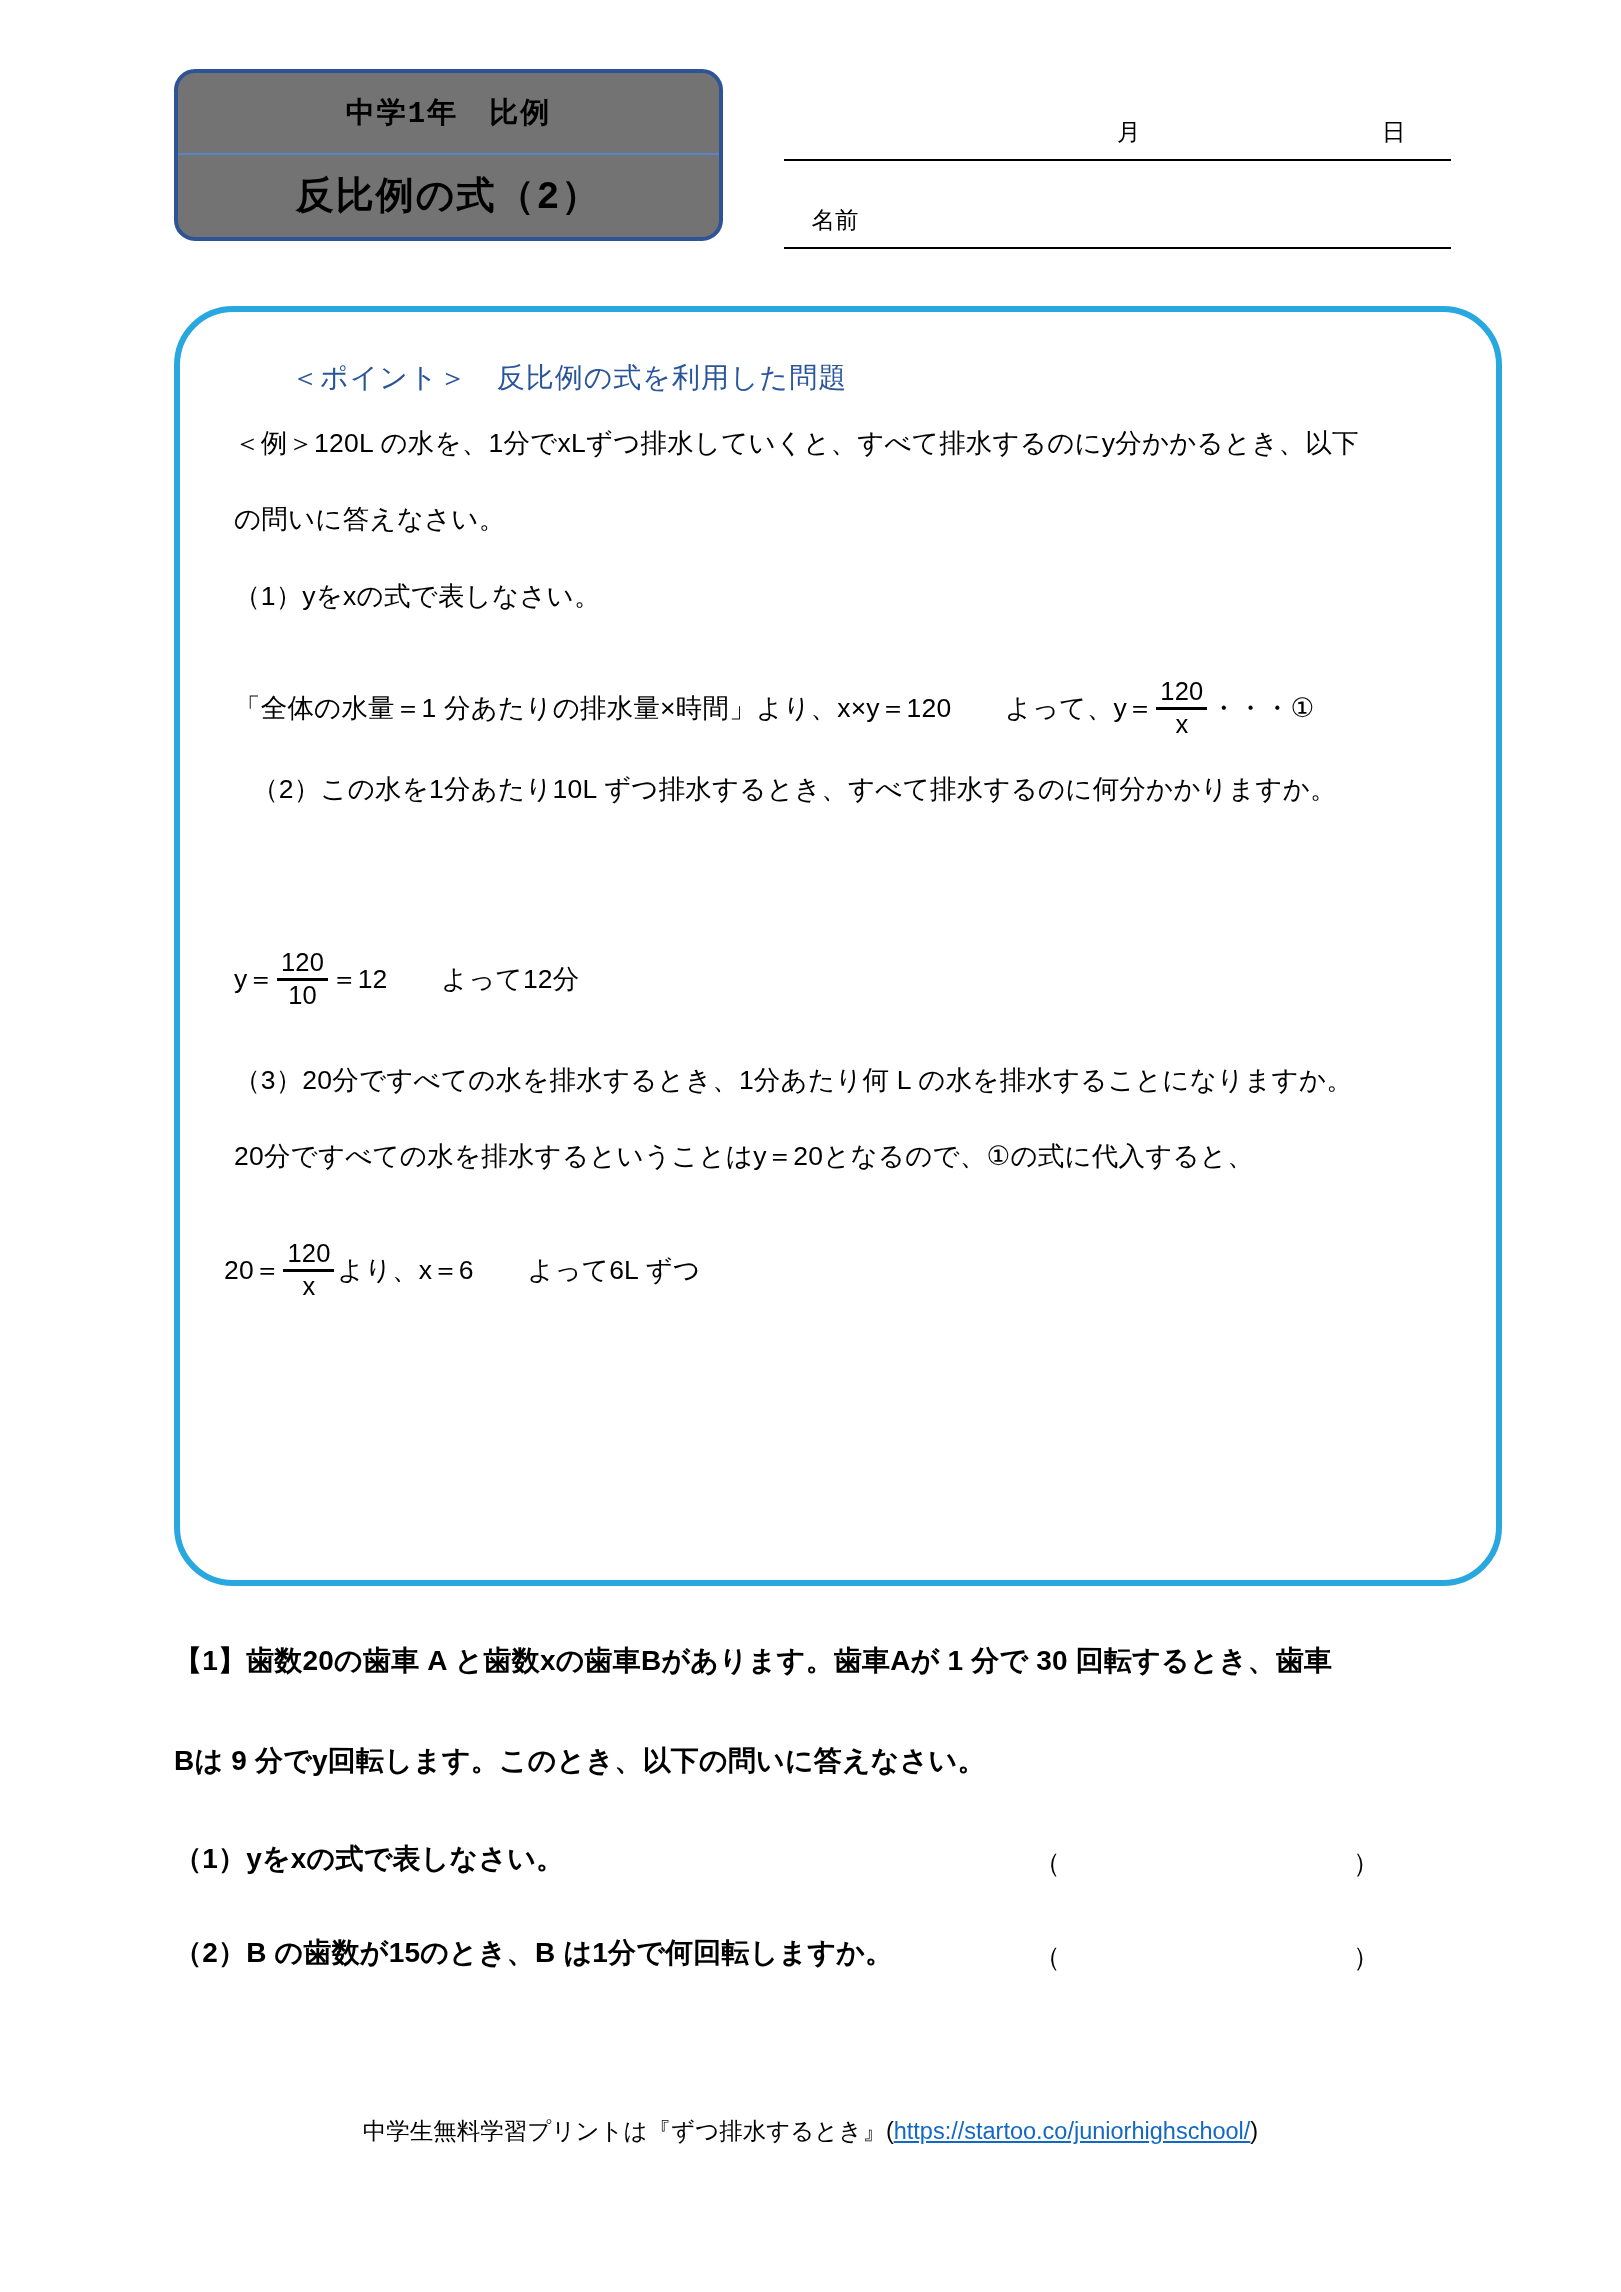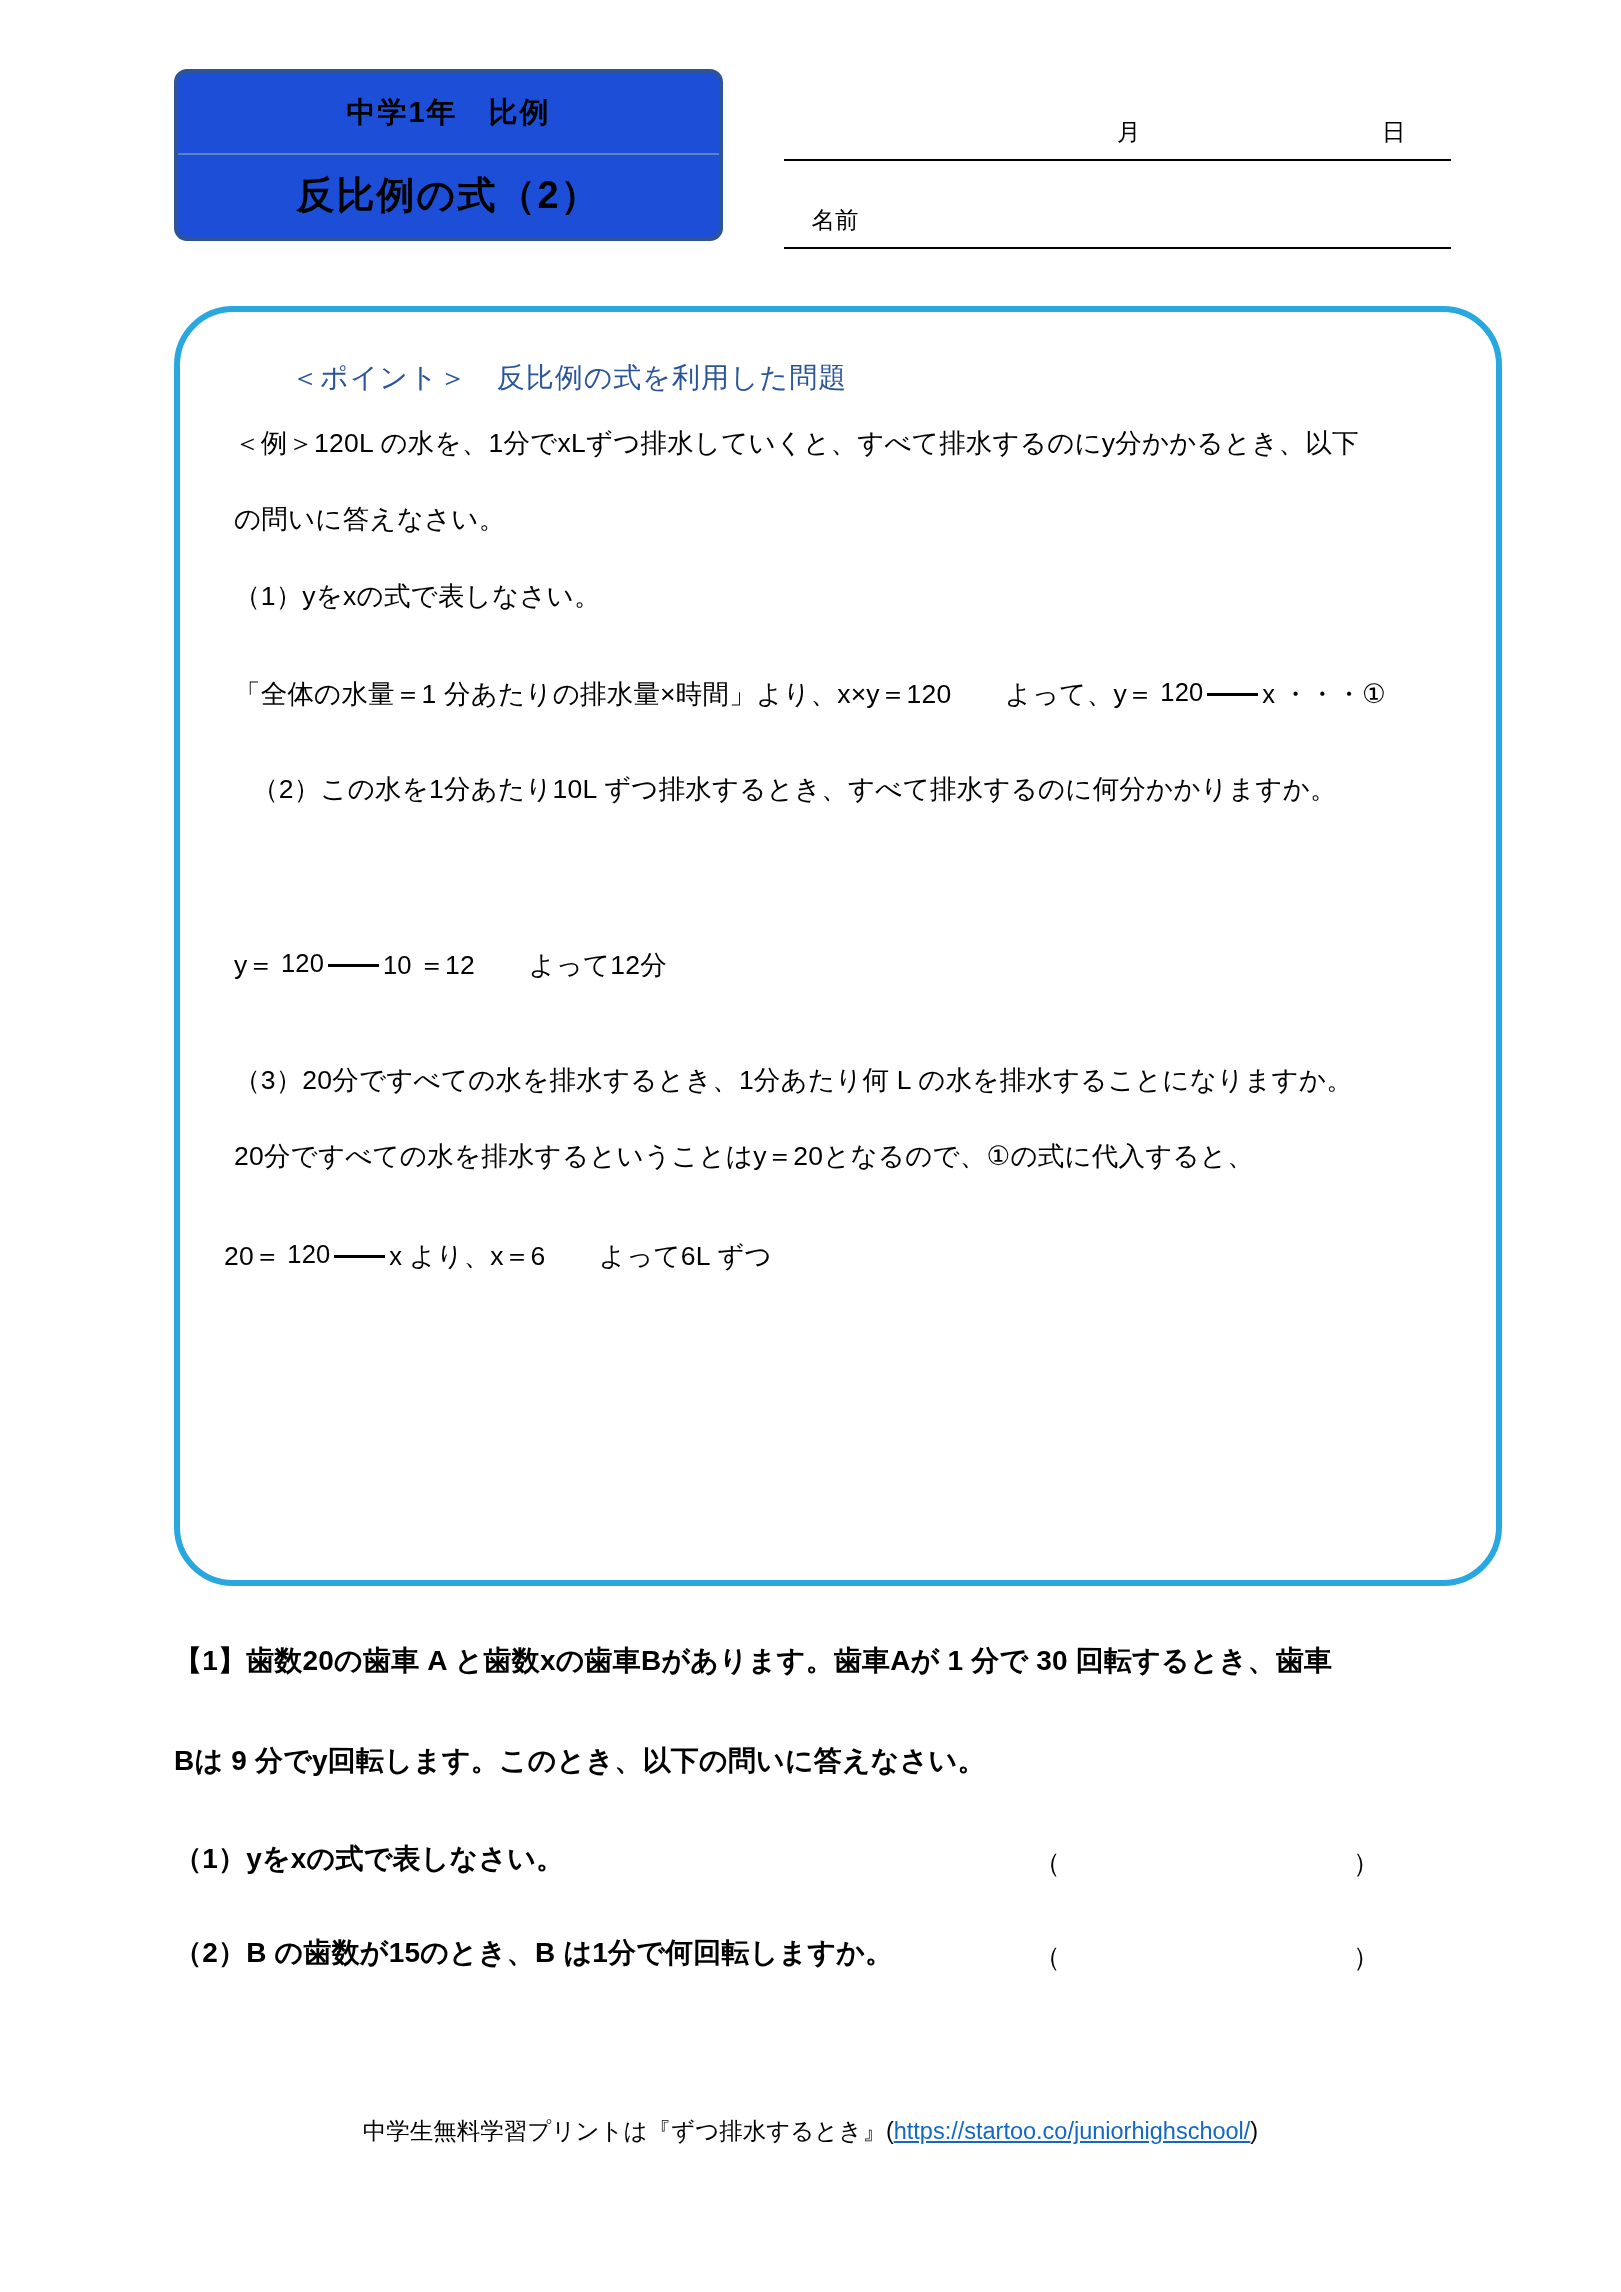--- a/index.html
+++ b/index.html
@@ -24,23 +24,24 @@
     width: 1621px;
     height: 196px;
   }
   .title-box {
     position: absolute;
     left: 174px;
     top: 9.8px;
     width: 549px;
     height: 172px;
     border: 4.9px solid #2e5496;
-    border-radius: 13px;
+    border-radius: 21px;
     box-sizing: border-box;
-    background: #1d4ed8;
+    background: #737373;
+    font-family: Liberation Mono, monospace;
   }
   .title-row {
     height: 50%;
     display: flex;
     align-items: center;
     justify-content: center;
     box-sizing: border-box;
   }
   .title-row.top {
     border-bottom: 2px solid #5b84c4;
@@ -124,20 +125,21 @@
     position: absolute;
     font-size: 26.5px;
     line-height: 1;
     white-space: nowrap;
     letter-spacing: 0.2px;
   }
 
   
   .frac {
     display: inline-flex;
+    flex-direction: column;
     align-items: center;
     vertical-align: middle;
     position: relative;
     top: -2px;
     margin: 0 2.9px;
     line-height: 1;
   }
   .frac .num {
     font-size: 25.5px;
     padding: 0 3.9px 2px 3.9px;

